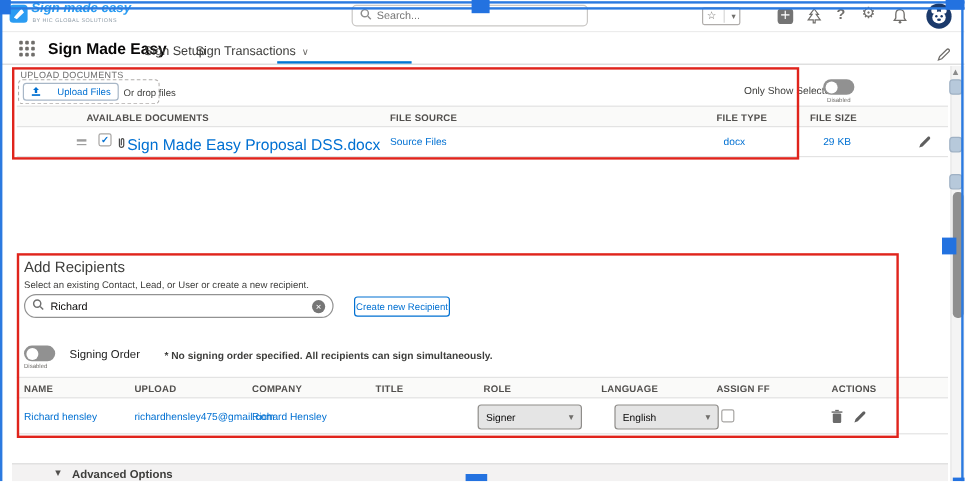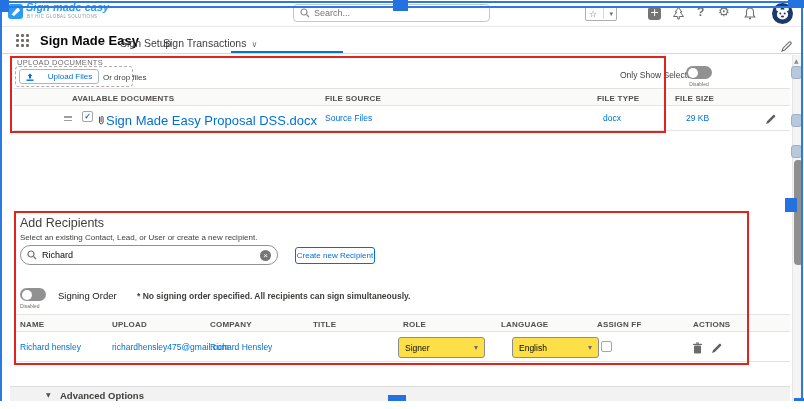--- a/index.html
+++ b/index.html
@@ -33,21 +33,21 @@
   .navpencil { position:absolute; left:781px; top:38px; }
 
   
   .link { color:#0070d2; text-decoration:none; }
   .thead-row { position:absolute; left:14px; width:776px; height:18px; background:#fafaf9; border-top:1px solid #e3e3e3; border-bottom:1px solid #e3e3e3; }
   .th { position:absolute; top:5px; font-size:8px; font-weight:bold; color:#514f4d; letter-spacing:.2px; }
   .toggle { position:absolute; width:26px; height:13px; background:#919191; border-radius:7px; }
   .toggle .knob { position:absolute; left:1.5px; top:1.5px; width:10px; height:10px; background:#fff; border-radius:50%; }
   .tstate { position:absolute; font-size:5px; color:#706e6b; text-align:center; width:26px; }
   .cbx { position:absolute; width:11px; height:11px; background:#fff; border:1px solid #a7a5a3; border-radius:2px; font-size:8px; line-height:10px; text-align:center; color:#0070d2; font-weight:bold; }
-  .selectbox { position:absolute; width:87px; height:21px; border:1px solid #8f8d8a; border-radius:3px; background:#fde047; display:flex; align-items:center; justify-content:space-between; padding:0 6px; font-size:8.5px; color:#080707; }
+  .selectbox { position:absolute; width:87px; height:21px; border:1px solid #8f8d8a; border-radius:3px; background:#e5e5e5; display:flex; align-items:center; justify-content:space-between; padding:0 6px; font-size:8.5px; color:#080707; }
   .selcaret { color:#706e6b; font-size:8px; font-family:"DejaVu Sans",sans-serif; }
   .dragbar { width:8px; height:1.5px; background:#9e9e9e; margin-bottom:2px; }
 
   
   .red-rect { position:absolute; border:2px solid #e0241c; pointer-events:none; }
   .blue-line { position:absolute; background:#2b7ae0; pointer-events:none; }
   .handle { position:absolute; background:#2372e0; pointer-events:none; }
 
   
   .sb-track { position:absolute; left:792px; top:55px; width:12px; height:347px; background:#f4f4f4; border-left:1px solid #e6e6e6; }

